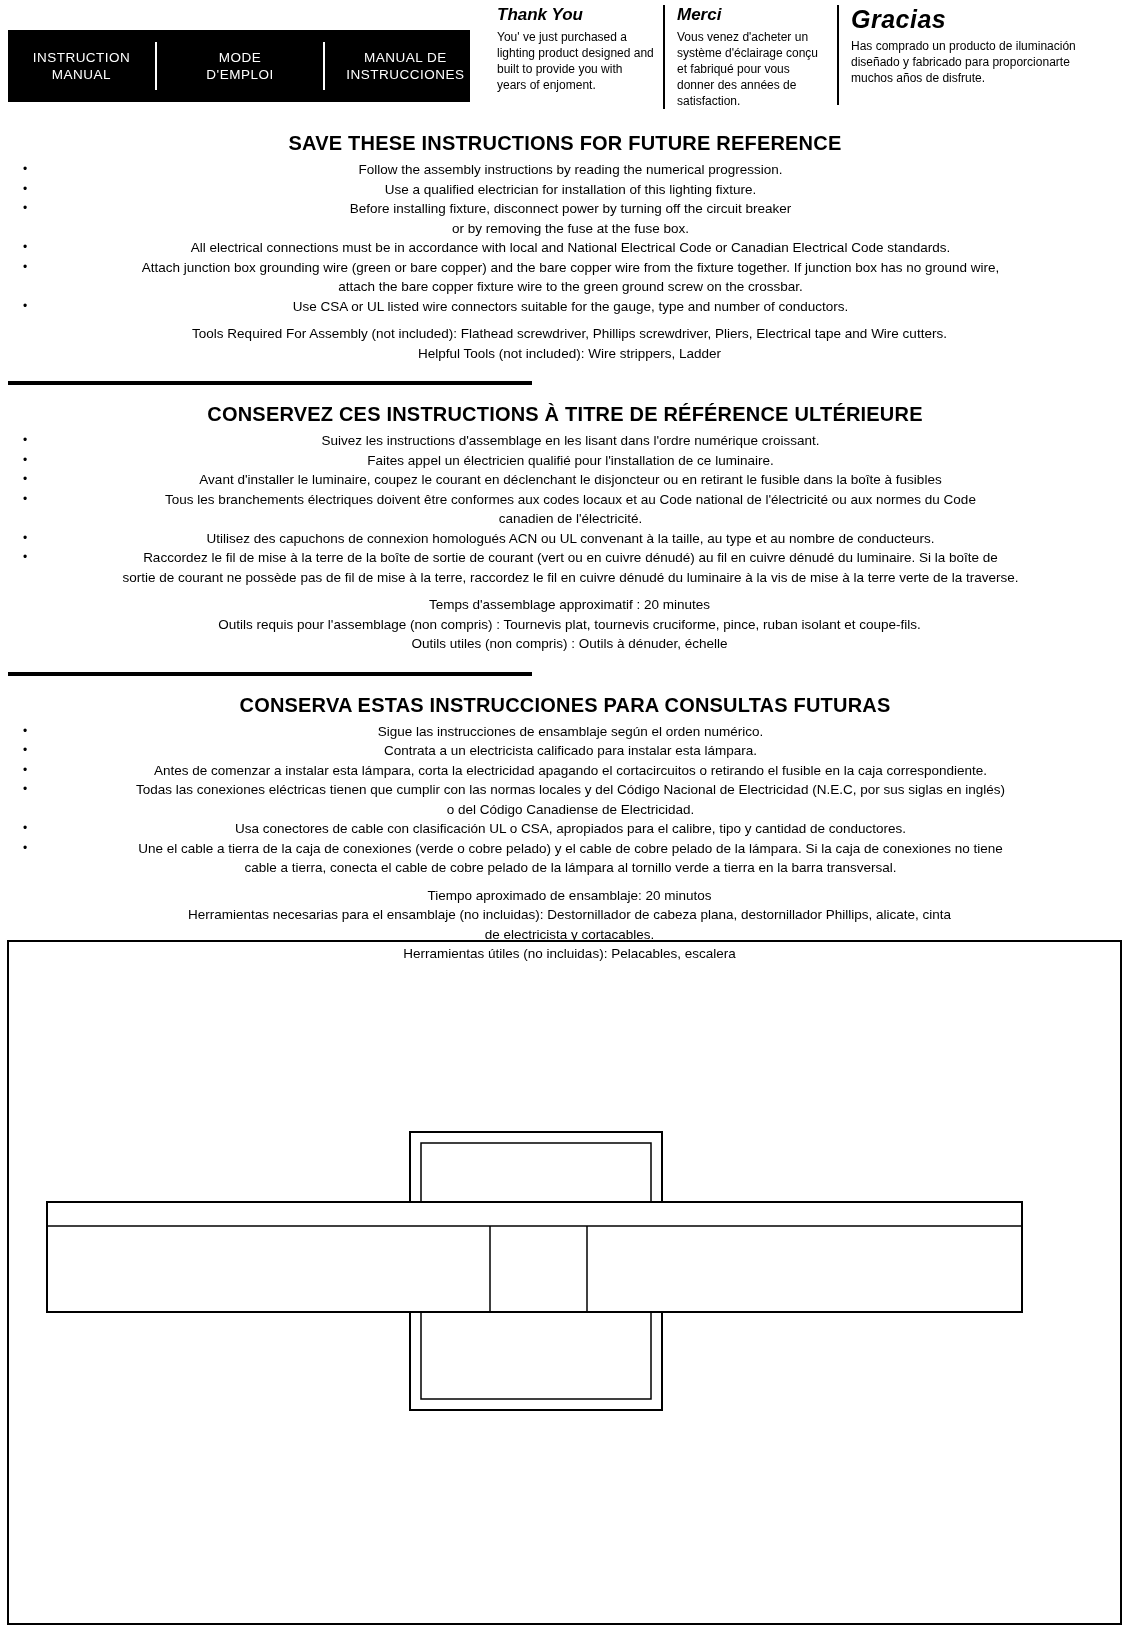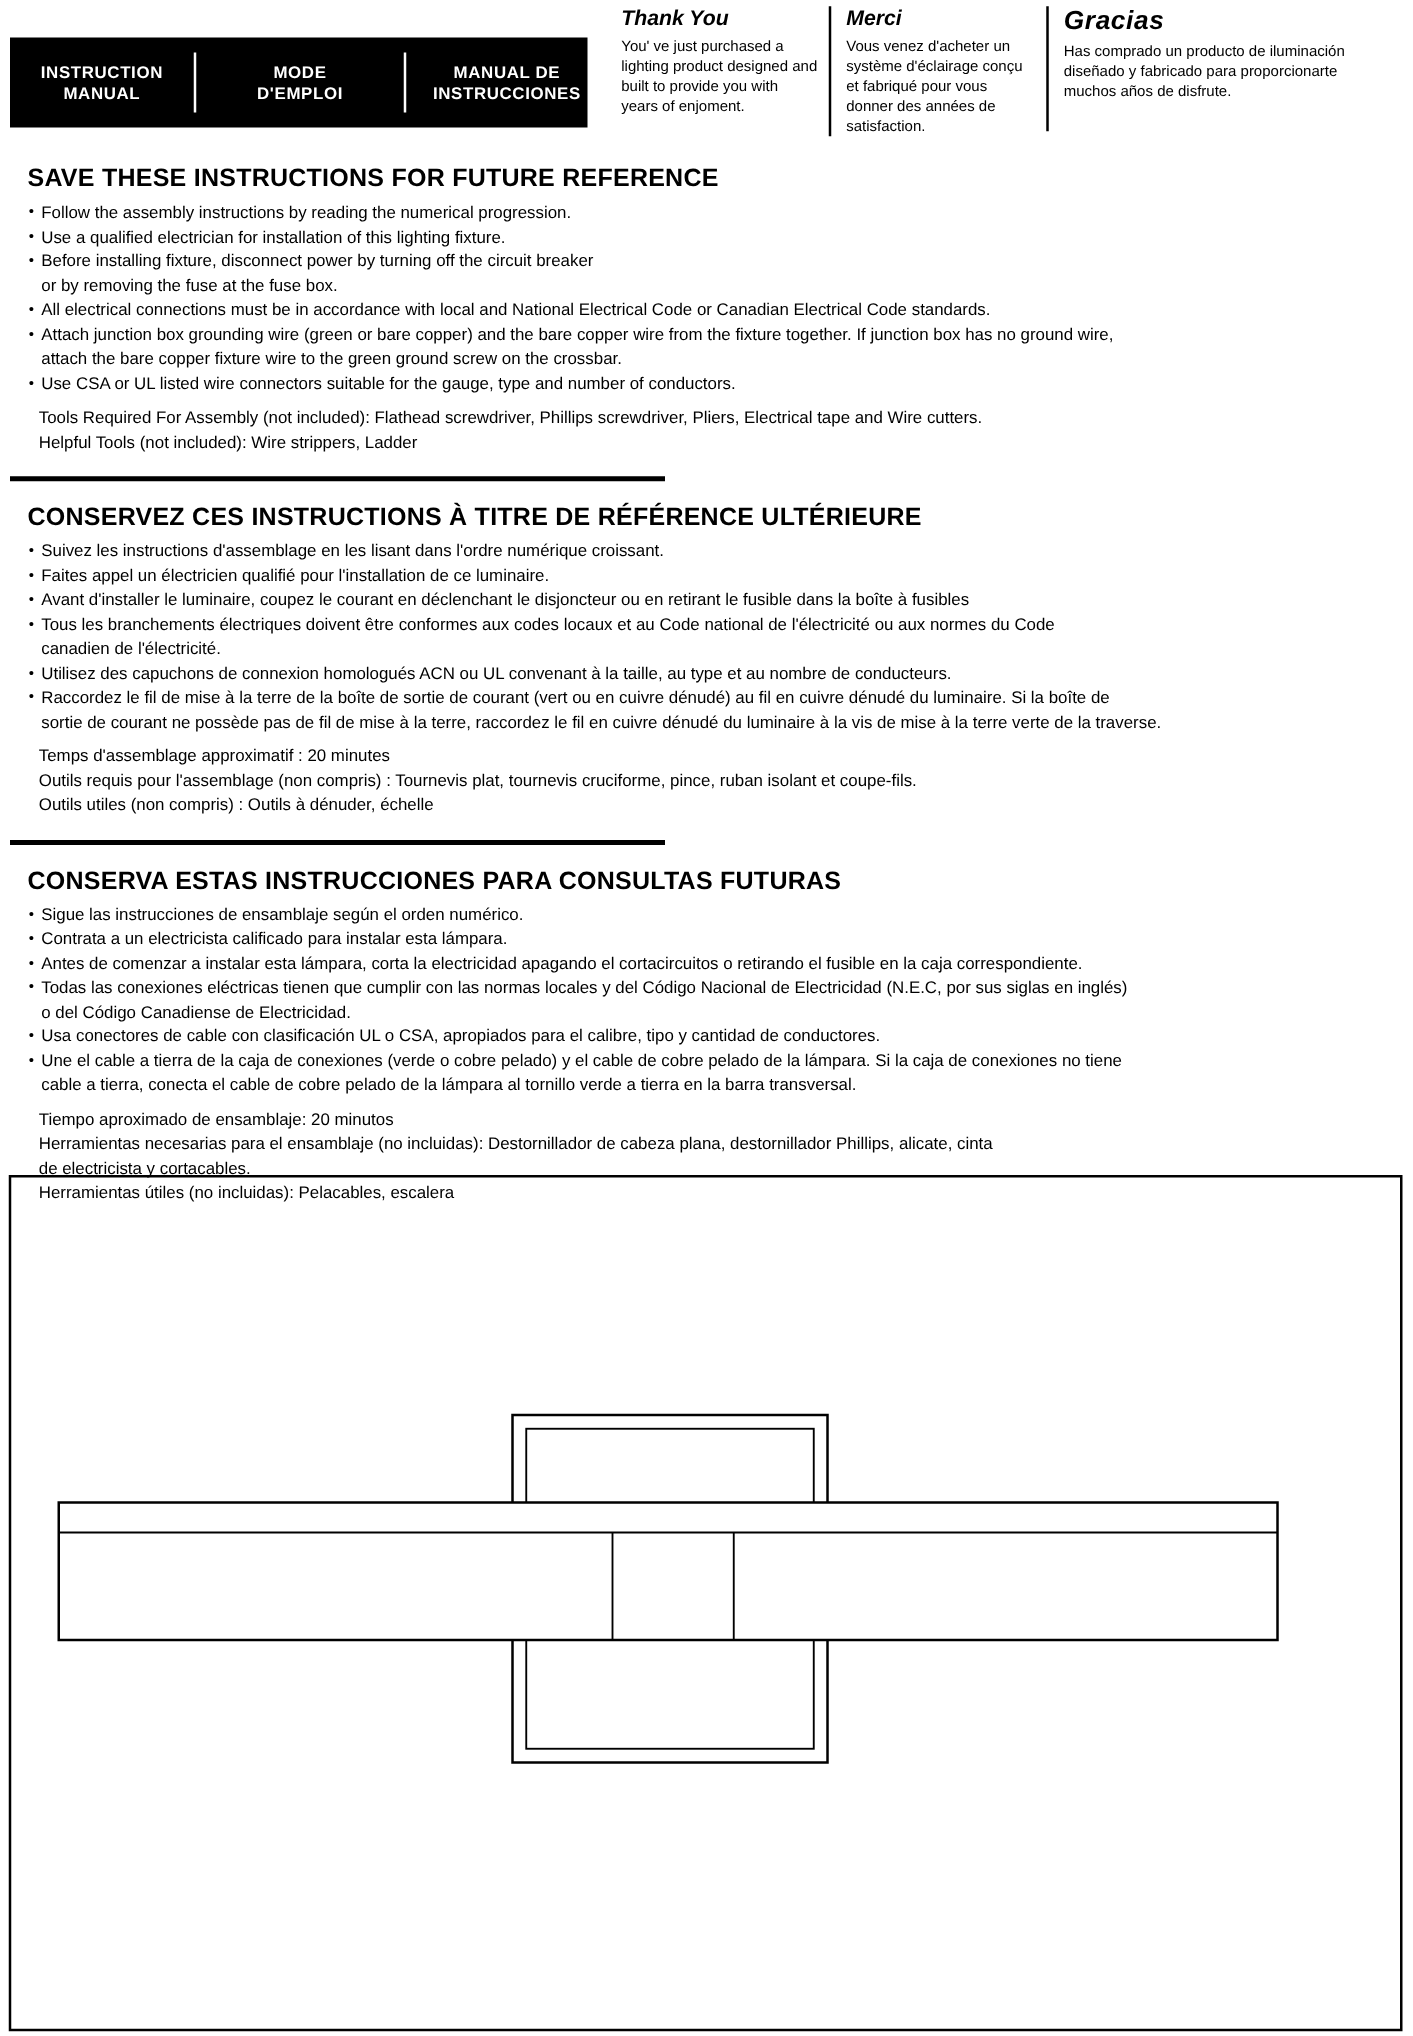--- a/index.html
+++ b/index.html
@@ -8,38 +8,38 @@
     font-family:"Liberation Sans", sans-serif; color:#000;
   }
 
   
   .header { display:flex; align-items:flex-start; height:114px; }
   .banner {
     margin:30px 0 0 8px; background:#000; width:462px; height:72px;
     display:flex; align-items:center;
   }
   .banner-cell {
-    text-align:center; color:#fff; font-weight:bold; font-size:13.5px;
+    text-align:center; color:#fff; font-weight:normal; font-size:13.5px;
     line-height:17px; letter-spacing:.5px;
   }
   .banner-cell.c1 { width:147px; }
   .banner-cell.c2 { width:166px; }
   .banner-cell.c3 { flex:1;padding-left:16px; }
   .banner-sep { width:2px; height:48px; background:#fff; }
 
   .greeting { margin-top:5px; }
   .greeting.g1 { margin-left:27px; width:158px; }
   .greeting.g2 { border-left:2px solid #000; padding-left:12px; width:150px; min-height:100px; margin-left:8px; }
   .greeting.g3 { border-left:2px solid #000; padding-left:12px; width:240px; min-height:100px; margin-left:10px; }
   .greeting h3 { margin:0 0 4px 0; font-size:17px;font-style:italic; }
-  .greeting.g3 h3 { font-size:21px; letter-spacing:.5px; }
+  .greeting.g3 h3 { font-size:25px; letter-spacing:.5px; }
   .greeting p { margin:0; font-size:12px; line-height:16px; }
 
   
-  .section { padding:0 22px; margin-top:18px; }
+  .section { padding:0 22px; margin-top:18px;text-align:center; }
   .section h2 { margin:0 0 5px 0; font-size:20px; letter-spacing:.2px; }
   .section ul { list-style:none; margin:0; padding:0; }
   .bullet {
     position:relative; padding-left:11px; font-size:13.5px;
     line-height:19.5px; white-space:pre-line;
   }
   .bullet::before { content:"•"; position:absolute; left:1px; top:0; font-size:12px; }
   .notes { margin-top:8px; padding-left:9px; }
   .note { margin:0; font-size:13.5px; line-height:19.5px; white-space:pre-line; }
 

